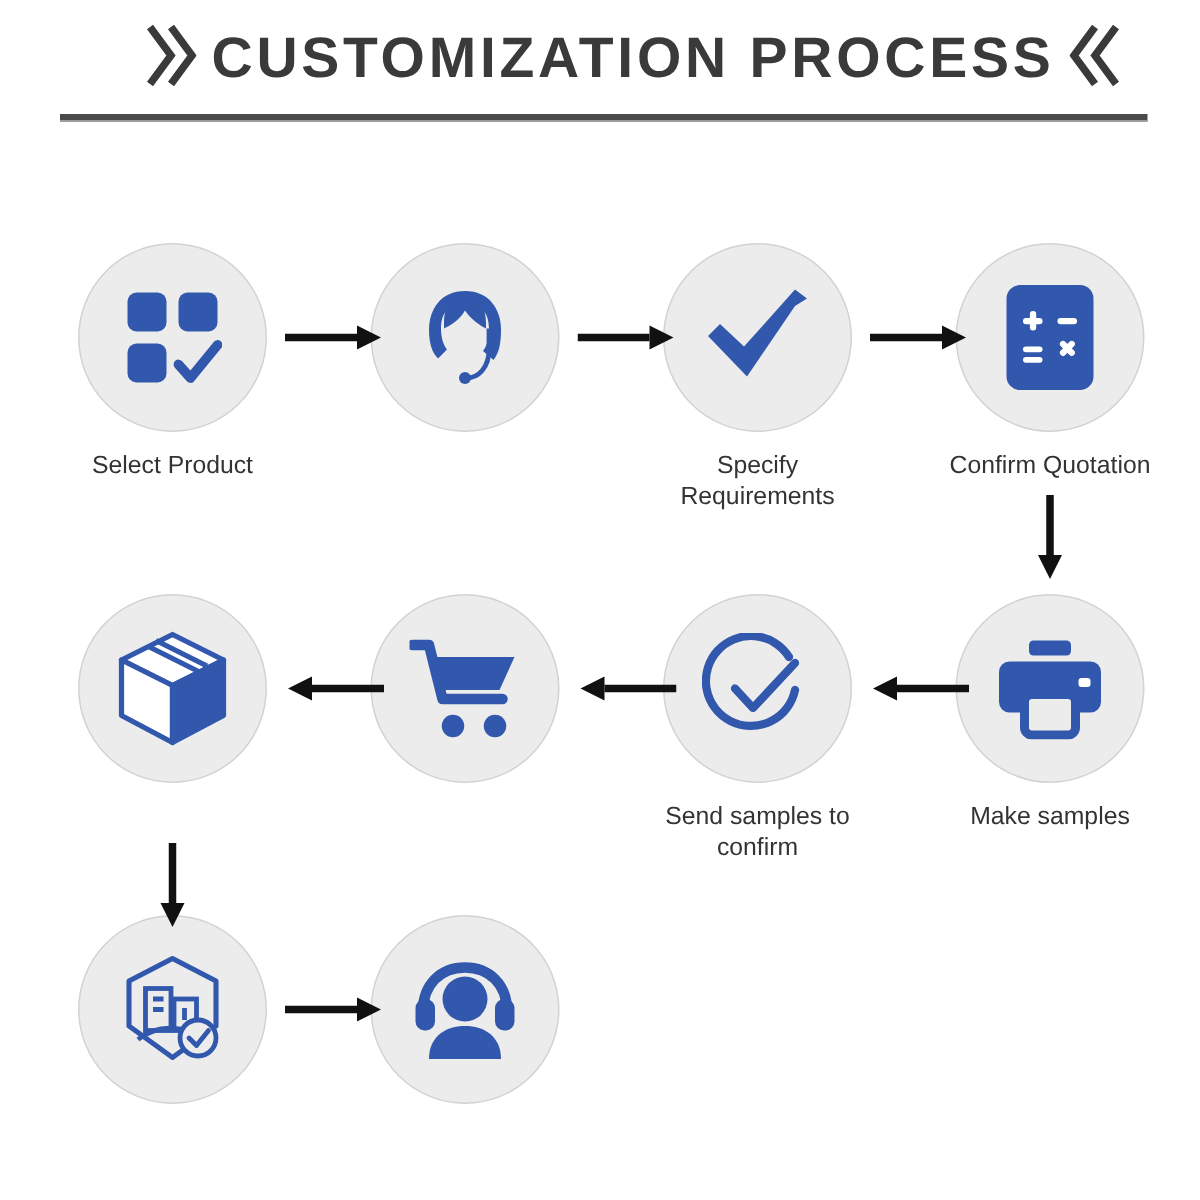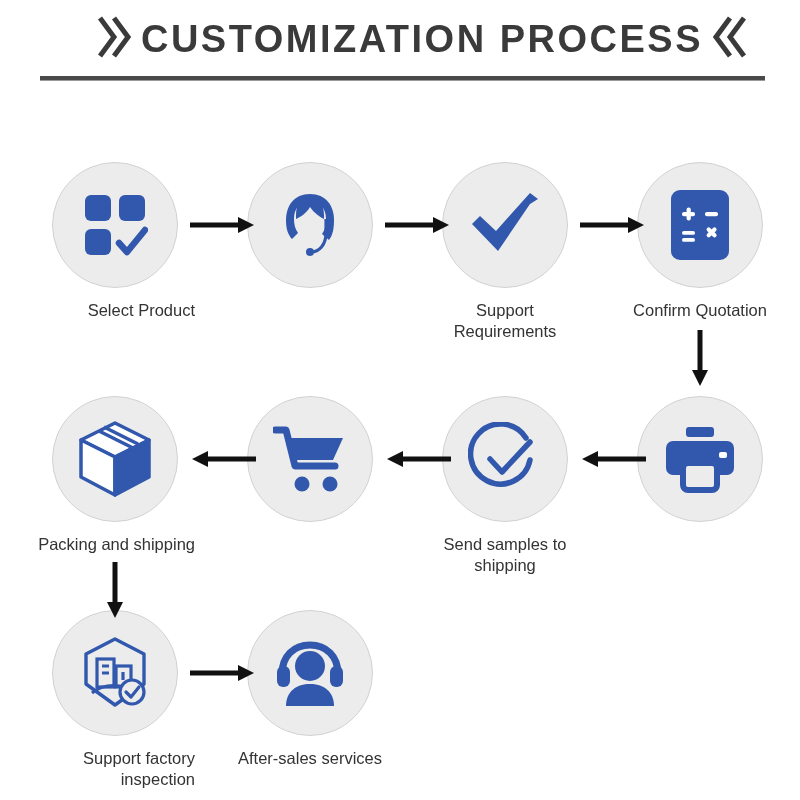--- a/index.html
+++ b/index.html
@@ -88,21 +88,21 @@
   .node-label {
     margin-top: 12px;
     font-size: 16.5px;
     color: #333333;
     line-height: 1.28;
     white-space: pre-line;
     font-family: "Liberation Sans", sans-serif;
   }
 
   
-  .col-1 { left: 35px; text-align: right; }
+  .col-1 { left: 35px; }
   .col-2 { left: 230px; }
   .col-3 { left: 425px; }
   .col-4 { left: 620px; }
 
   
   .arrow-h {
     position: absolute;
     height: 22px;
     display: flex;
     align-items: center;
@@ -178,21 +178,21 @@
       </svg>
     </div>
   </div>
 
   <div class="node col-3">
     <div class="circle">
       <svg width="74" height="70" viewBox="0 0 74 70">
         <path d="M4 34 L12 26 L28 41 L62 3 L70 9 L62 14 L30 61 Z" fill="#3158ad"></path>
       </svg>
     </div>
-    <div class="node-label">Support Requirements</div>
+    <div class="node-label">Specify Requirements</div>
   </div>
 
   <div class="node col-4">
     <div class="circle">
       <svg width="62" height="74" viewBox="0 0 62 74">
         <rect x="2" y="2" width="58" height="70" rx="9" fill="#3158ad"></rect>
         <g fill="#ffffff">
           <rect x="13" y="24" width="13" height="4.2" rx="2"></rect>
           <rect x="17.6" y="19.4" width="4.2" height="13" rx="2"></rect>
           <rect x="36" y="24" width="13" height="4.2" rx="2"></rect>
@@ -213,87 +213,84 @@
   <div class="node col-1">
     <div class="circle">
       <svg width="76" height="78" viewBox="0 0 76 78">
         <path d="M38 3 L72 20 L38 37 L4 20 Z" fill="#ffffff" stroke="#3158ad" stroke-width="3.5" stroke-linejoin="round"></path>
         <path d="M4 20 L4 57 L38 75 L38 37 Z" fill="#ffffff" stroke="#3158ad" stroke-width="3.5" stroke-linejoin="round"></path>
         <path d="M72 20 L72 57 L38 75 L38 37 Z" fill="#3158ad" stroke="#3158ad" stroke-width="3.5" stroke-linejoin="round"></path>
         <path d="M22 11 L56 28" fill="none" stroke="#3158ad" stroke-width="3.5"></path>
         <path d="M27 7 L61 24" fill="none" stroke="#3158ad" stroke-width="3.5"></path>
       </svg>
     </div>
-    <div class="node-label">Packing and shipping</div>
   </div>
 
   <div class="node col-2">
     <div class="circle">
       <svg width="74" height="70" viewBox="0 0 74 70">
         <path d="M2 6 L13 6 L22 42 L62 42" fill="none" stroke="#3158ad" stroke-width="7" stroke-linecap="round" stroke-linejoin="round"></path>
         <path d="M16 14 L70 14 L60 36 L22 36 Z" fill="#3158ad"></path>
         <circle cx="29" cy="60" r="7.5" fill="#3158ad"></circle>
         <circle cx="57" cy="60" r="7.5" fill="#3158ad"></circle>
       </svg>
     </div>
   </div>
 
   <div class="node col-3">
     <div class="circle">
       <svg width="74" height="74" viewBox="0 0 74 74">
         <path d="M58 16 A30 30 0 1 0 62 38" fill="none" stroke="#3158ad" stroke-width="5.5" stroke-linecap="round"></path>
         <path d="M22 37 L34 50 L62 20" fill="none" stroke="#3158ad" stroke-width="5.5" stroke-linecap="round" stroke-linejoin="round"></path>
       </svg>
     </div>
-    <div class="node-label">Send samples to shipping</div>
+    <div class="node-label">Send samples to confirm</div>
   </div>
 
   <div class="node col-4">
     <div class="circle">
       <svg width="74" height="68" viewBox="0 0 74 68">
         <rect x="23" y="2" width="28" height="10" rx="3" fill="#3158ad"></rect>
         <rect x="3" y="16" width="68" height="34" rx="7" fill="#3158ad"></rect>
         <rect x="20" y="38" width="34" height="27" rx="5" fill="#ececec" stroke="#3158ad" stroke-width="6"></rect>
         <rect x="56" y="27" width="8" height="6" rx="2" fill="#ffffff"></rect>
       </svg>
     </div>
+    <div class="node-label">Make samples</div>
   </div>
 
 </div>
 
 <div class="row" id="row-3">
 
   <div class="node col-1">
     <div class="circle">
       <svg width="74" height="76" viewBox="0 0 74 76">
         <path d="M37 4 L66 19 L66 49 L37 70 L8 49 L8 19 Z" fill="none" stroke="#3158ad" stroke-width="3.4" stroke-linejoin="round"></path>
         <rect x="19" y="24" width="17" height="28" fill="none" stroke="#3158ad" stroke-width="3.2"></rect>
         <path d="M24 31 L31 31 M24 38 L31 38" stroke="#3158ad" stroke-width="3.2"></path>
         <rect x="38" y="31" width="15" height="21" fill="none" stroke="#3158ad" stroke-width="3.2"></rect>
         <path d="M45 37 L45 45" stroke="#3158ad" stroke-width="3.2"></path>
         <path d="M14 58 C26 48 44 48 58 58" fill="none" stroke="#3158ad" stroke-width="3.2"></path>
         <circle cx="54" cy="57" r="12" fill="#ececec" stroke="#3158ad" stroke-width="3.2"></circle>
         <path d="M48 57 L53 62 L61 52" fill="none" stroke="#3158ad" stroke-width="3.2" stroke-linecap="round" stroke-linejoin="round"></path>
       </svg>
     </div>
-    <div class="node-label">Support factory
-inspection</div>
   </div>
 
   <div class="node col-2">
     <div class="circle">
       <svg width="74" height="66" viewBox="0 0 74 66">
         <path d="M9 34 C9 16 21 5 37 5 C53 5 65 16 65 34" fill="none" stroke="#3158ad" stroke-width="7" stroke-linecap="round"></path>
         <rect x="4" y="26" width="13" height="21" rx="6" fill="#3158ad"></rect>
         <rect x="57" y="26" width="13" height="21" rx="6" fill="#3158ad"></rect>
         <circle cx="37" cy="26" r="15" fill="#3158ad"></circle>
         <path d="M13 66 C13 51 24 44 37 44 C50 44 61 51 61 66 Z" fill="#3158ad"></path>
       </svg>
     </div>
-    <div class="node-label">After-sales services</div>
   </div>
 
 </div>
 
 <div class="arrow-h" id="arrow-r1-a">
   <svg width="66" height="22" viewBox="0 0 66 22">
     <path d="M0 11 L48 11" stroke="#111111" stroke-width="5"></path>
     <path d="M48 3 L64 11 L48 19 Z" fill="#111111"></path>
   </svg>
 </div>

